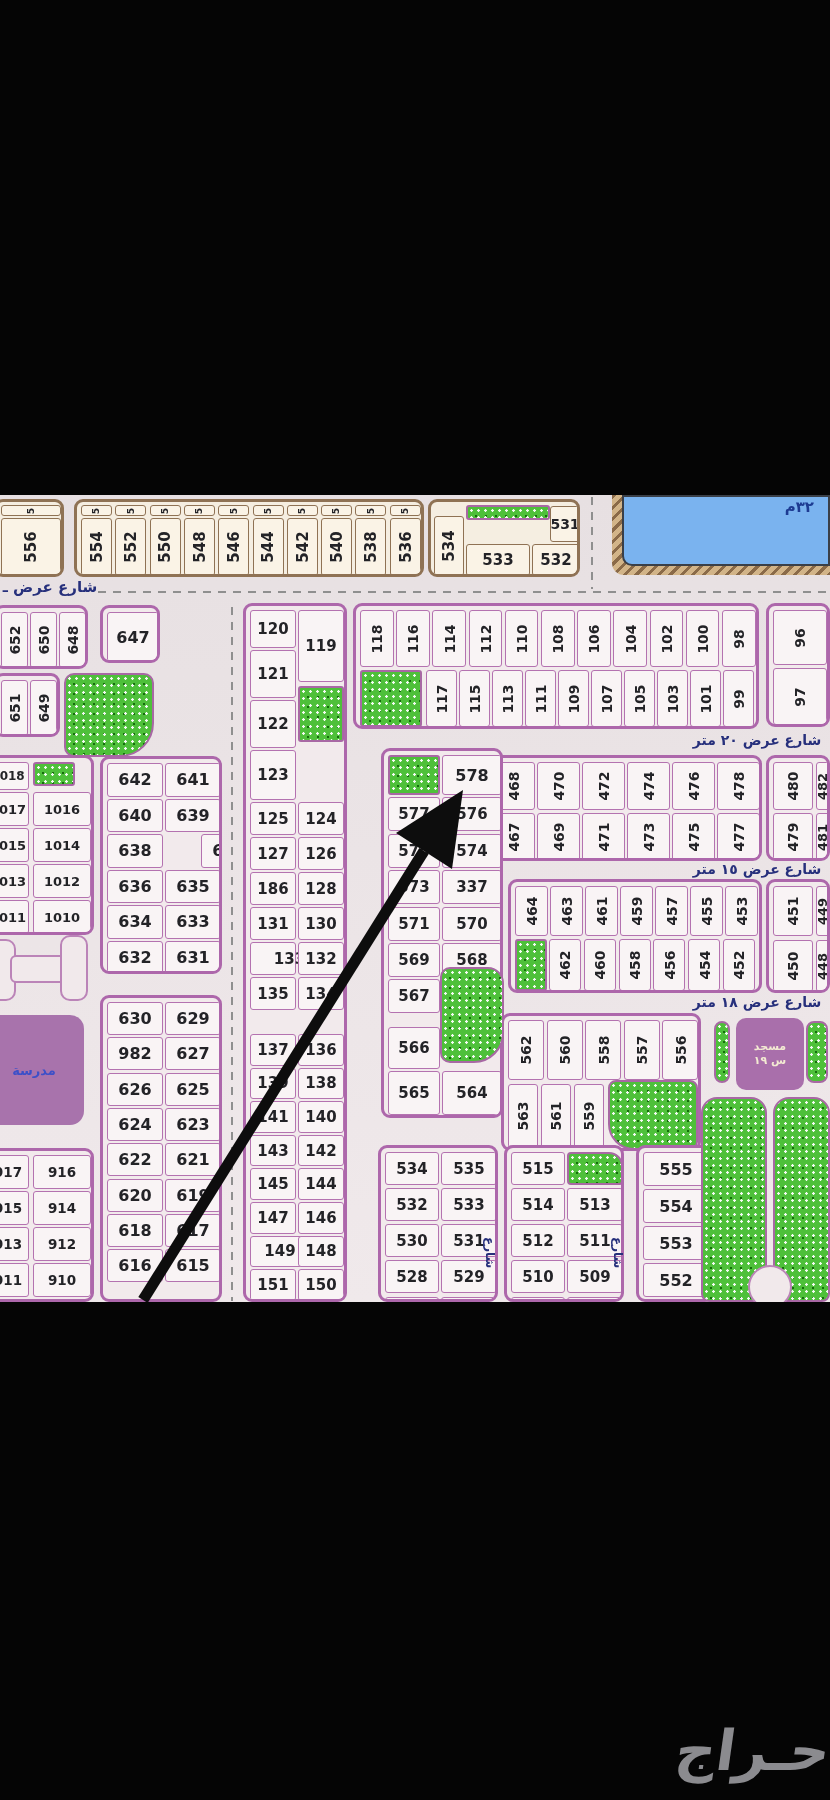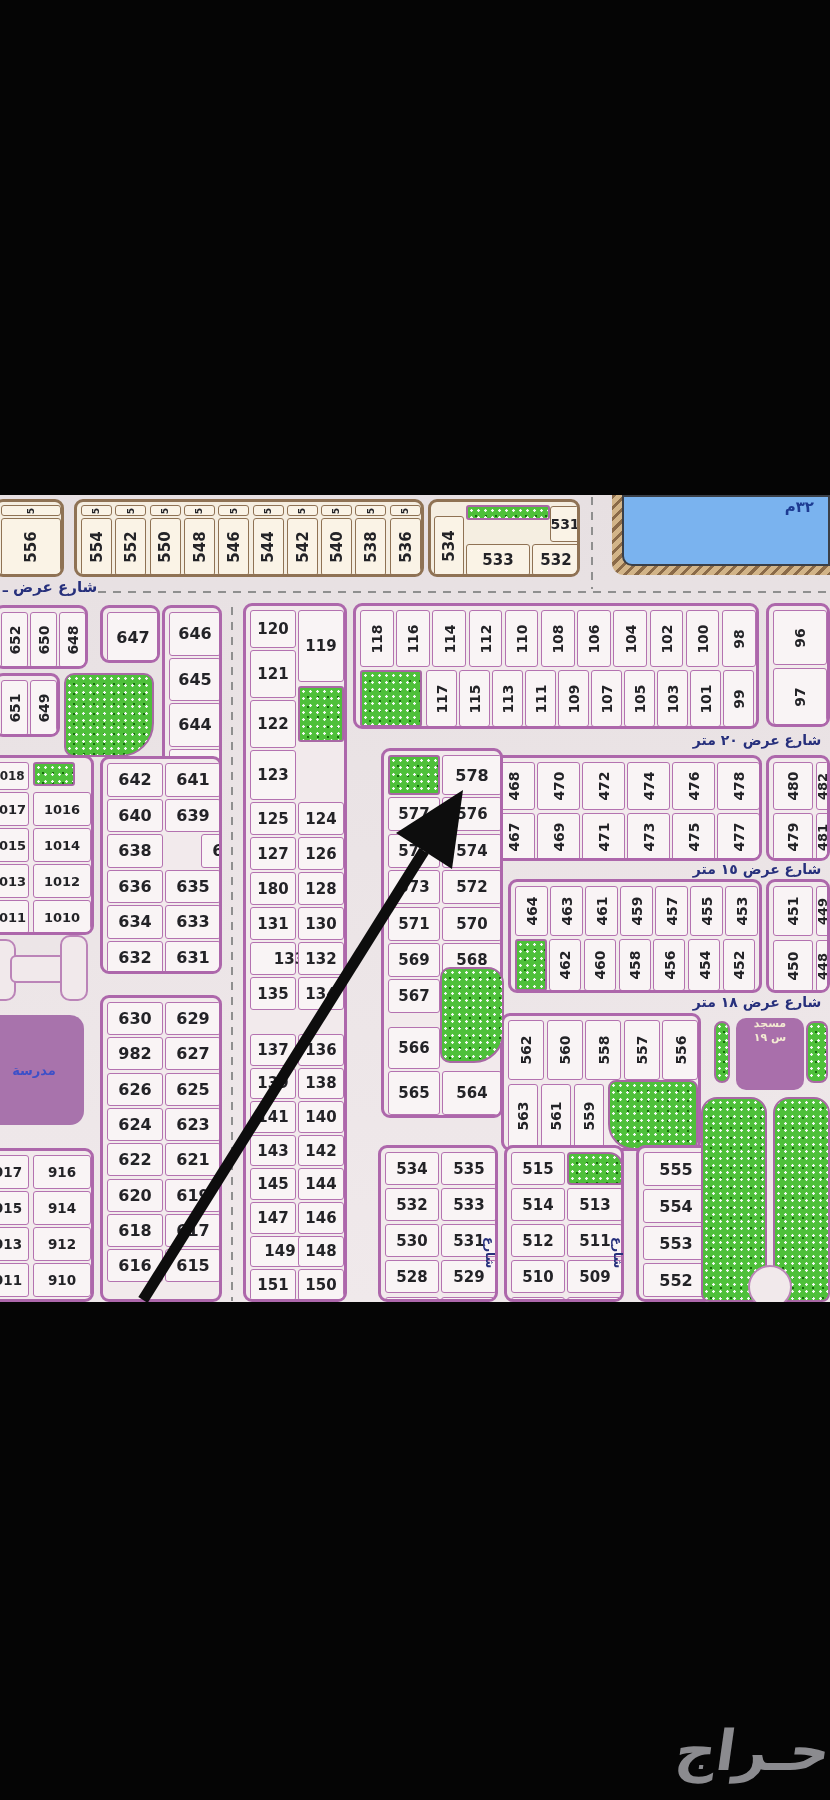--- a/index.html
+++ b/index.html
@@ -20,21 +20,21 @@
     background-image:radial-gradient(rgba(255,255,255,.95) 1px,transparent 1.5px),
                      radial-gradient(rgba(16,100,8,.9) 1px,transparent 1.4px);
     background-size:7px 7px,10px 10px;background-position:0 0,3px 4px;border:2px solid #a868a4;}
   .shape{position:absolute;box-sizing:border-box;}
   .shape.park{border-radius:10px;}
   .shape.road,.shape.circle{background:#f1e9eb;border:2.5px solid #bb84b8;border-radius:10px;}
   .shape.circle{border-radius:50%;}
   .shape.school{background:#a873ac;border-radius:14px;display:flex;align-items:center;justify-content:center;}
   .shape.school span{color:#3d50c8;font-weight:700;font-size:13px;}
   .shape.mosque{background:#a96fab;border-radius:10px;display:flex;flex-direction:column;
-                align-items:center;gap:2px;}
+                align-items:center;justify-content:center;gap:2px;}
   .shape.mosque span{color:#f3ead2;font-weight:700;font-size:11px;line-height:1.1;}
   .street-label{position:absolute;color:#27307c;font-weight:700;direction:rtl;
                 white-space:nowrap;z-index:12;text-align:center;}
   svg.overlay{position:absolute;left:0;top:0;z-index:40;pointer-events:none;}
   .lake{position:absolute;left:612px;top:0;width:218px;height:80px;box-sizing:border-box;
         background:repeating-linear-gradient(135deg,#8a6a48 0 3px,#d2b488 3px 8px);
         border-radius:0 0 0 12px;padding:0 0 9px 10px;z-index:6;}
   .lake-water{width:100%;height:100%;background:#7ab3ef;border:2px solid #3a3f47;
               border-radius:0 0 0 10px;position:relative;box-sizing:border-box;}
   .lake-label{position:absolute;right:14px;top:1px;color:#1d3b92;font-weight:700;
@@ -155,34 +155,20 @@
         </div>
         <div class="cell rot" style="position: absolute; left: 33px; top: 4px; width: 27px; height: 56px;">
           <span style="font-size: 14px;">649</span>
         </div>
       </div>
       <div class="block" style="position: absolute; left: 100px; top: 110px; width: 60px; height: 58px;">
         <div class="cell" style="position: absolute; left: 4px; top: 4px; width: 52px; height: 50px;">
           <span>647</span>
         </div>
       </div>
-      <div class="block" style="position: absolute; left: 162px; top: 110px; width: 60px; height: 186px;">
-        <div class="cell" style="position: absolute; left: 4px; top: 4px; width: 52px; height: 43.5px;">
-          <span>646</span>
-        </div>
-        <div class="cell" style="position: absolute; left: 4px; top: 49.5px; width: 52px; height: 43.5px;">
-          <span>645</span>
-        </div>
-        <div class="cell" style="position: absolute; left: 4px; top: 95px; width: 52px; height: 43.5px;">
-          <span>644</span>
-        </div>
-        <div class="cell" style="position: absolute; left: 4px; top: 140.5px; width: 52px; height: 43.5px;">
-          <span>643</span>
-        </div>
-      </div>
       <div class="block" style="position: absolute; left: 100px; top: 261px; width: 122px; height: 218px;">
         <div class="cell" style="position: absolute; left: 4px; top: 4px; width: 56px; height: 33.5px;">
           <span>642</span>
         </div>
         <div class="cell" style="position: absolute; left: 62px; top: 4px; width: 56px; height: 33.5px;">
           <span>641</span>
         </div>
         <div class="cell" style="position: absolute; left: 4px; top: 39.5px; width: 56px; height: 33.5px;">
           <span>640</span>
         </div>
@@ -343,21 +329,21 @@
         <div class="cell" style="position: absolute; left: 52px; top: 196px; width: 46px; height: 33px;">
           <span style="font-size: 15px;">124</span>
         </div>
         <div class="cell" style="position: absolute; left: 4px; top: 231px; width: 46px; height: 33px;">
           <span style="font-size: 15px; text-align: right;">127</span>
         </div>
         <div class="cell" style="position: absolute; left: 52px; top: 231px; width: 46px; height: 33px;">
           <span style="font-size: 15px;">126</span>
         </div>
         <div class="cell" style="position: absolute; left: 4px; top: 266px; width: 46px; height: 33px;">
-          <span style="font-size: 15px;">180</span>
+          <span style="font-size: 15px;">186</span>
         </div>
         <div class="cell" style="position: absolute; left: 52px; top: 266px; width: 46px; height: 33px;">
           <span style="font-size: 15px;">128</span>
         </div>
         <div class="cell" style="position: absolute; left: 4px; top: 301px; width: 46px; height: 33px;">
           <span style="font-size: 15px;">131</span>
         </div>
         <div class="cell" style="position: absolute; left: 52px; top: 301px; width: 46px; height: 33px;">
           <span style="font-size: 15px;">130</span>
         </div>
@@ -725,21 +711,21 @@
         <div class="cell" style="position: absolute; left: 4px; top: 82.5px; width: 52px; height: 34px;">
           <span style="font-size: 15px;">575</span>
         </div>
         <div class="cell" style="position: absolute; left: 58px; top: 82.5px; width: 60px; height: 34px;">
           <span style="font-size: 15px;">574</span>
         </div>
         <div class="cell" style="position: absolute; left: 4px; top: 119px; width: 52px; height: 34px;">
           <span style="font-size: 15px;">573</span>
         </div>
         <div class="cell" style="position: absolute; left: 58px; top: 119px; width: 60px; height: 34px;">
-          <span style="font-size: 15px;">572</span>
+          <span style="font-size: 15px;">337</span>
         </div>
         <div class="cell" style="position: absolute; left: 4px; top: 155.5px; width: 52px; height: 34px;">
           <span style="font-size: 15px;">571</span>
         </div>
         <div class="cell" style="position: absolute; left: 58px; top: 155.5px; width: 60px; height: 34px;">
           <span style="font-size: 15px;">570</span>
         </div>
         <div class="cell" style="position: absolute; left: 4px; top: 192px; width: 52px; height: 34px;">
           <span style="font-size: 15px;">569</span>
         </div>

